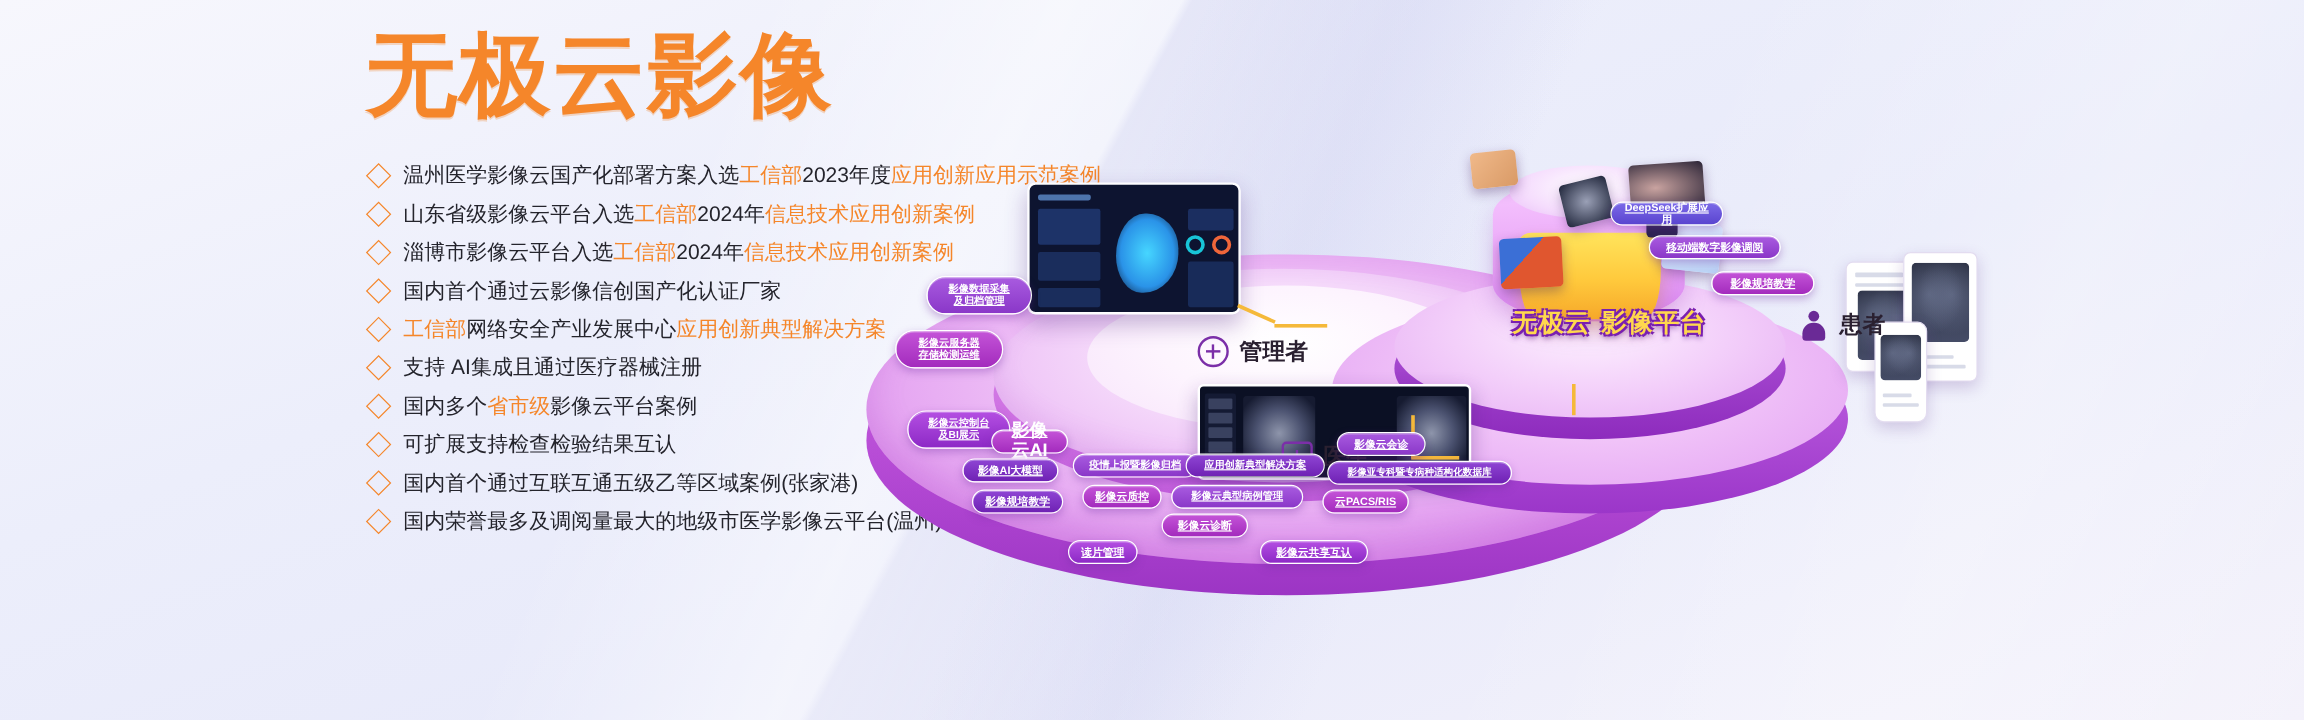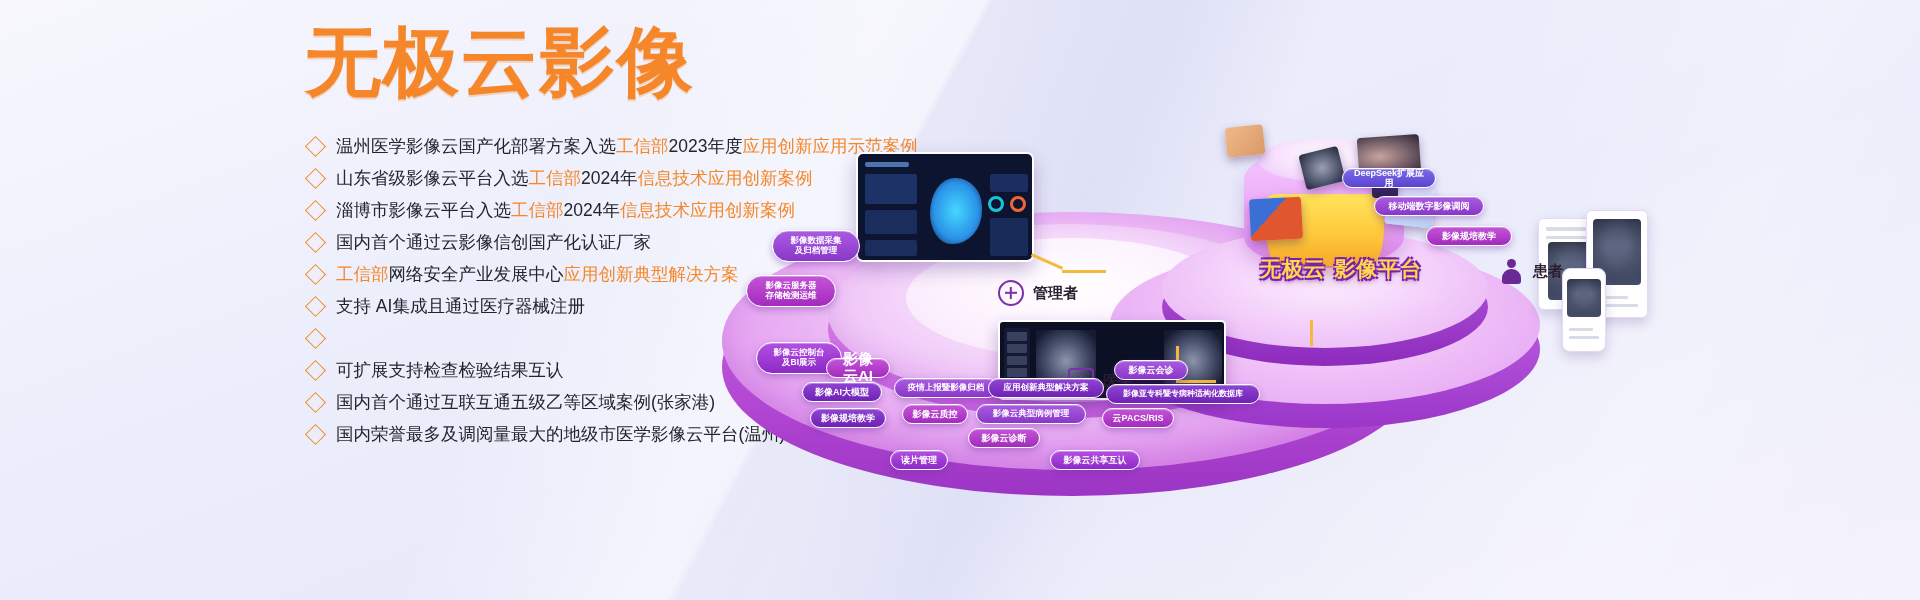--- a/index.html
+++ b/index.html
@@ -185,21 +185,21 @@
   .role-ico.person { border: none; }
   .role-ico.person::before {
     content:""; left: 9px; top: 1px; width: 9px; height: 9px; border-radius: 50%;
     background: #6a2a96; transform:none;
   }
   .role-ico.person::after {
     content:""; left: 4px; top: 11px; width: 19px; height: 15px;
     border-radius: 9px 9px 3px 3px; background: #6a2a96; transform:none;
   }
   .role-txt {
-    font-size: 15px; font-weight: 700; color: #2a2030;
+    font-size: 19px; font-weight: 700; color: #2a2030;
     font-family: "Liberation Sans", "DejaVu Sans", sans-serif;
     white-space: nowrap;
   }
 
   
   #platform-badge {
     position: absolute; left: 550px; top: 138px;
     width: 120px; text-align: center;
     font-size: 21px; font-weight: 900; line-height: 1.08;
     color: #ffd84d;
@@ -219,20 +219,21 @@
     text-align: center;
     border-radius: 999px;
     color: #ffffff;
     font-weight: 700;
     font-family: "Liberation Sans","DejaVu Sans", sans-serif;
     line-height: 1.12;
     padding: 0 9px;
     white-space: pre-line;
     box-shadow: 0 3px 7px rgba(110,40,160,0.35), inset 0 1px 0 rgba(255,255,255,0.35);
     border: 1.6px solid #ffffff;
+    text-decoration: underline;
   }
   .pill.p-violet { background: linear-gradient(180deg,#a95be0 0%, #8a37c8 100%); }
   .pill.p-magenta{ background: linear-gradient(180deg,#c454d8 0%, #a32bbd 100%); }
   .pill.p-deep   { background: linear-gradient(180deg,#8f45d4 0%, #6f21b4 100%); }
   .pill.p-grape  { background: linear-gradient(180deg,#b44fe2 0%, #8d29c6 100%); margin-top: 22px; }
   .pill.p-blue   { background: linear-gradient(180deg,#7b6ae8 0%, #5a44cf 100%); }
 
   
   .device {
     position: absolute;
@@ -297,20 +298,21 @@
       <div class="bullet">
         <span class="dia"></span>
         <span class="btext"><span class="or">工信部</span><span>网络安全产业发展中心</span><span class="or">应用创新典型解决方案</span></span>
       </div>
       <div class="bullet">
         <span class="dia"></span>
         <span class="btext"><span>支持 AI集成且通过医疗器械注册</span></span>
       </div>
       <div class="bullet">
         <span class="dia"></span>
+        <span class="btext"><span>国内多个</span><span class="or">省市级</span><span>影像云平台案例</span></span>
       </div>
       <div class="bullet">
         <span class="dia"></span>
         <span class="btext"><span>可扩展支持检查检验结果互认</span></span>
       </div>
       <div class="bullet">
         <span class="dia"></span>
         <span class="btext"><span>国内首个通过互联互通五级乙等区域案例(张家港)</span></span>
       </div>
       <div class="bullet">

